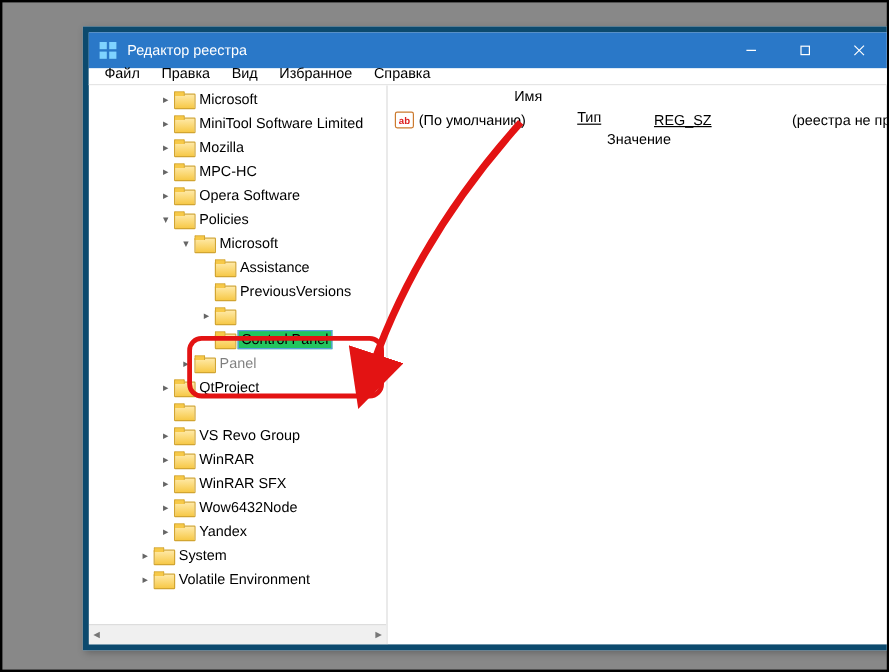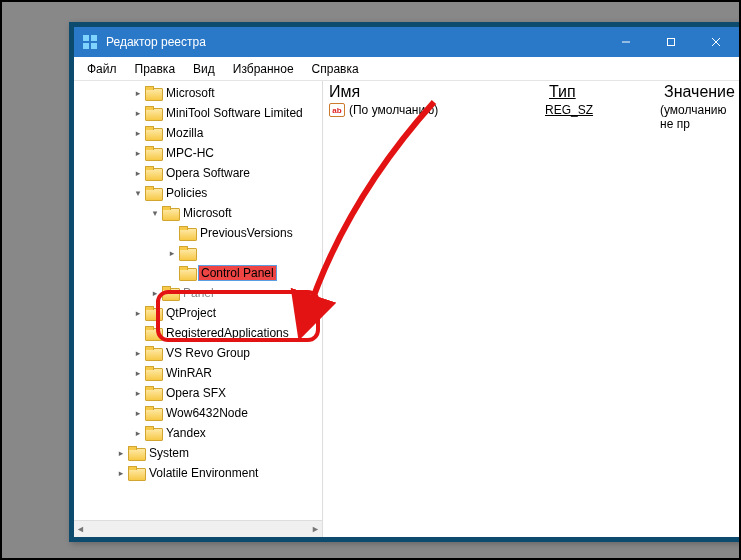--- a/index.html
+++ b/index.html
@@ -46,22 +46,22 @@
   }
   .appicon::before { width:6px; height:6px; left:1px; top:1px; box-shadow: 8px 0 0 #7fd3ff, 0 8px 0 #7fd3ff, 8px 8px 0 #7fd3ff; }
   .title { flex:1; font-size:12px; }
   .winctrls { display:flex; }
   .winbtn {
     width:45px; height:30px;
     display:flex; align-items:center; justify-content:center;
     color:#fff; font-size:12px;
   }
   .menubar {
-    height:24px;
-    display:flex; align-items:center;
+    height:14px;
+    display:flex; align-items:flex-end;
     padding:0 4px;
     border-bottom:1px solid #e5e5e5;
     background:#fff;
   }
   .menuitem { padding:2px 9px; cursor:default; }
   .addressbar {
     height:22px;
     border:1px solid #ccc;
     margin:1px 2px 2px 2px;
     display:flex; align-items:center;
@@ -116,21 +116,21 @@
     left:0; top:0;
     width:7px; height:3px;
     background:#f7c948;
     border:1px solid #d2a531;
     border-bottom:none;
     border-radius:1px 1px 0 0;
   }
   .label { padding:1px 2px; }
   .editbox {
     border:1px solid #5a9de0;
-    background:#ef4444;
+    background:#22c55e;
     padding:0 2px;
     height:16px;
     line-height:14px;
   }
   .highlight-box {
     border:4px solid #e31313;
     border-radius:12px;
     position:absolute;
     pointer-events:none;
   }
@@ -143,21 +143,22 @@
   }
   .content {
     flex:1;
     position:relative;
     overflow:hidden;
   }
   .cols {
     display:flex;
     height:22px;
     align-items:center;
-    font-size:16px;
+    font-size:12px;
+    flex-direction:column;
   }
   .col { padding:2px 6px; }
   .c1 { width:220px; }
   .c2 { width:115px;text-decoration:underline; }
   .c3 { flex:1; }
   .datarow {
     display:flex;
     height:18px;
     align-items:flex-start;
     font-size:12px;
@@ -264,68 +265,73 @@
           <div class="row">
             <span class="indent" style="width: 74px;"></span>
             <span class="expander">▾</span>
             <span class="foldericon"></span>
             <span class="label">Microsoft</span>
           </div>
           <div class="row">
             <span class="indent" style="width: 91px;"></span>
             <span class="expander blank"></span>
             <span class="foldericon"></span>
-            <span class="label">PreviousVersions</span>
-          </div>
-          <div class="row">
-            <span class="indent" style="width: 91px;"></span>
-            <span class="expander">▸</span>
-            <span class="foldericon"></span>
+            <span class="label">Assistance</span>
           </div>
           <div class="row">
             <span class="indent" style="width: 91px;"></span>
             <span class="expander blank"></span>
             <span class="foldericon"></span>
+            <span class="label">PreviousVersions</span>
+          </div>
+          <div class="row">
+            <span class="indent" style="width: 91px;"></span>
+            <span class="expander">▸</span>
+            <span class="foldericon"></span>
+          </div>
+          <div class="row">
+            <span class="indent" style="width: 91px;"></span>
+            <span class="expander blank"></span>
+            <span class="foldericon"></span>
             <span class="editbox">Control Panel</span>
           </div>
           <div class="row">
             <span class="indent" style="width: 74px;"></span>
             <span class="expander">▸</span>
             <span class="foldericon"></span>
             <span class="label" style="opacity: 0.5;">Panel</span>
           </div>
           <div class="row">
             <span class="indent" style="width: 57px;"></span>
             <span class="expander">▸</span>
             <span class="foldericon"></span>
             <span class="label">QtProject</span>
           </div>
           <div class="row">
             <span class="indent" style="width: 57px;"></span>
             <span class="expander blank"></span>
             <span class="foldericon"></span>
-            <span class="label">RegisteredApplications</span>
           </div>
           <div class="row">
             <span class="indent" style="width: 57px;"></span>
             <span class="expander">▸</span>
             <span class="foldericon"></span>
             <span class="label">VS Revo Group</span>
           </div>
           <div class="row">
             <span class="indent" style="width: 57px;"></span>
             <span class="expander">▸</span>
             <span class="foldericon"></span>
             <span class="label">WinRAR</span>
           </div>
           <div class="row">
             <span class="indent" style="width: 57px;"></span>
             <span class="expander">▸</span>
             <span class="foldericon"></span>
-            <span class="label">Opera SFX</span>
+            <span class="label">WinRAR SFX</span>
           </div>
           <div class="row">
             <span class="indent" style="width: 57px;"></span>
             <span class="expander">▸</span>
             <span class="foldericon"></span>
             <span class="label">Wow6432Node</span>
           </div>
           <div class="row">
             <span class="indent" style="width: 57px;"></span>
             <span class="expander">▸</span>
@@ -355,21 +361,21 @@
     <div class="content">
       <div class="cols">
         <div class="col c1">Имя</div>
         <div class="col c2">Тип</div>
         <div class="col c3">Значение</div>
       </div>
       <div class="datarow">
         <span class="valicon"></span>
         <span class="c1" style="width:196px">(По умолчанию)</span>
         <span class="c2">REG_SZ</span>
-        <span class="c3">(умолчанию не пр</span>
+        <span class="c3">(реестра не пр</span>
       </div>
     </div>
   </div>
 
 </div>
 
 <svg class="arrow-svg" style="left:32px; top:20px;" width="678" height="520">
   <defs>
     <marker id="ah" markerWidth="8" markerHeight="8" refX="4" refY="4" orient="auto">
       <path d="M0 0 L8 4 L0 8 Z" fill="#e31313"></path>

